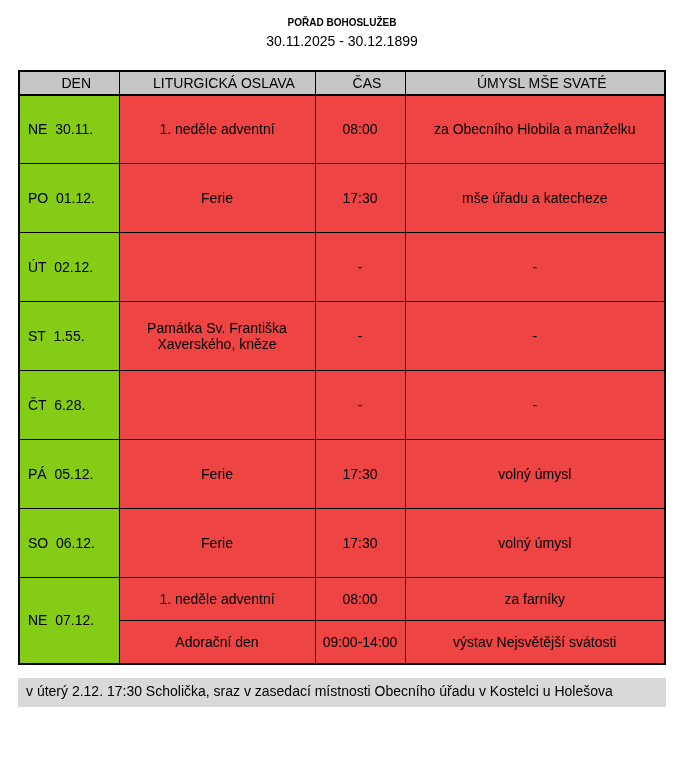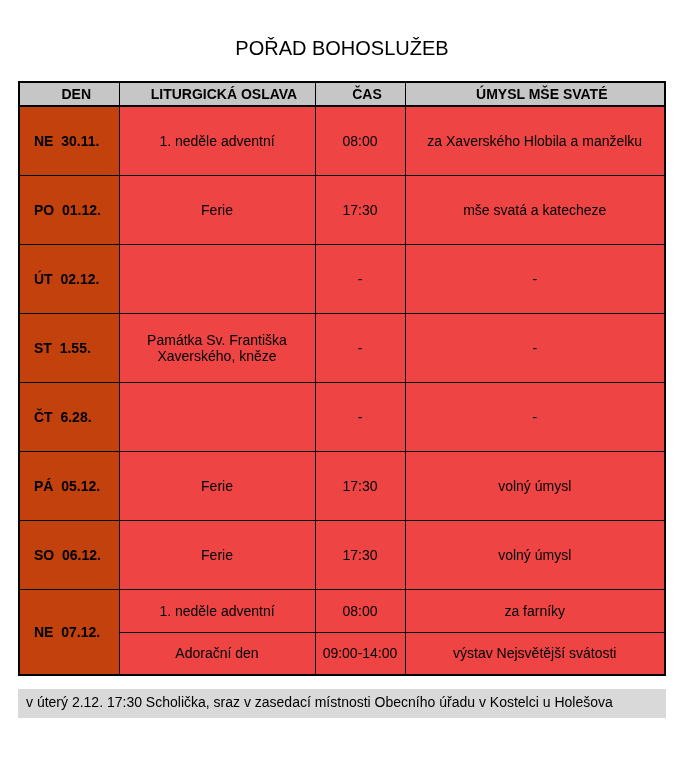--- a/index.html
+++ b/index.html
@@ -8,24 +8,23 @@
     width: 684px;
     height: 768px;
     font-family: "Liberation Sans", sans-serif;
     color: #000000;
     overflow: hidden;
   }
   .page { padding: 16px 18px 0 18px; }
 
   .doc-header { text-align: center; margin-bottom: 18px; }
   .doc-title, .doc-subtitle {
-    font-size: 20px;
-    font-weight: normal;
+    font-size: 10px;
+    font-weight: bold;
     line-height: 1.45;
-    margin-top: 18px;
   }
   .doc-daterange {
     font-size: 14px;
     line-height: 1.5;
   }
 
   table.schedule {
     width: 100%;
     border-collapse: collapse;
     border: 2px solid #000;
@@ -38,31 +37,31 @@
 
   .schedule th, .schedule td {
     border: 1px solid #000;
     font-size: 14px;
     text-align: center;
     vertical-align: middle;
     padding: 3px 6px;
   }
   .schedule thead th {
     background: #c6c6c6;
-    font-weight: bold;
+    font-weight: normal;
     height: 23px;
     border-bottom: 2px solid #000;
     padding-left: 20px;
   }
   .schedule tbody td { height: 69px; background: #ef4444; }
   .schedule tbody td.den {
-    background: #c2410c;
-    font-weight: bold;
+    background: #84cc16;
+    font-weight: normal;
     text-align: left;
-    padding-left: 14px;
+    padding-left: 8px;
     white-space: pre;
   }
   .schedule tbody tr.subrow-top td,
   .schedule tbody tr.subrow-bottom td { height: 43px; }
 
   .footer-note {
     margin-top: 13px;
     background: #d9d9d9;
     font-size: 14px;
     line-height: 1.5;
@@ -70,20 +69,21 @@
     text-align: left;
   }
 </style>
 </head>
 <body>
 
 <div class="page">
 
   <div class="doc-header">
     <div class="doc-title">POŘAD BOHOSLUŽEB</div>
+    <div class="doc-daterange">30.11.2025 - 30.12.1899</div>
   </div>
 
   <table class="schedule">
     <colgroup>
       <col class="c-den">
         <col class="c-oslava">
         <col class="c-cas">
         <col class="c-umysl">
     </colgroup>
     <thead>
@@ -92,27 +92,27 @@
         <th>LITURGICKÁ OSLAVA</th>
         <th>ČAS</th>
         <th>ÚMYSL MŠE SVATÉ</th>
       </tr>
     </thead>
     <tbody>
       <tr>
         <td class="den">NE  30.11.</td>
         <td>1. neděle adventní</td>
         <td>08:00</td>
-        <td>za Xaverského Hlobila a manželku</td>
+        <td>za Obecního Hlobila a manželku</td>
       </tr>
       <tr>
         <td class="den">PO  01.12.</td>
         <td>Ferie</td>
         <td>17:30</td>
-        <td>mše svatá a katecheze</td>
+        <td>mše úřadu a katecheze</td>
       </tr>
       <tr>
         <td class="den">ÚT  02.12.</td>
         <td></td>
         <td>-</td>
         <td>-</td>
       </tr>
       <tr>
         <td class="den">ST  1.55.</td>
         <td>Památka Sv. Františka Xaverského, kněze</td>

